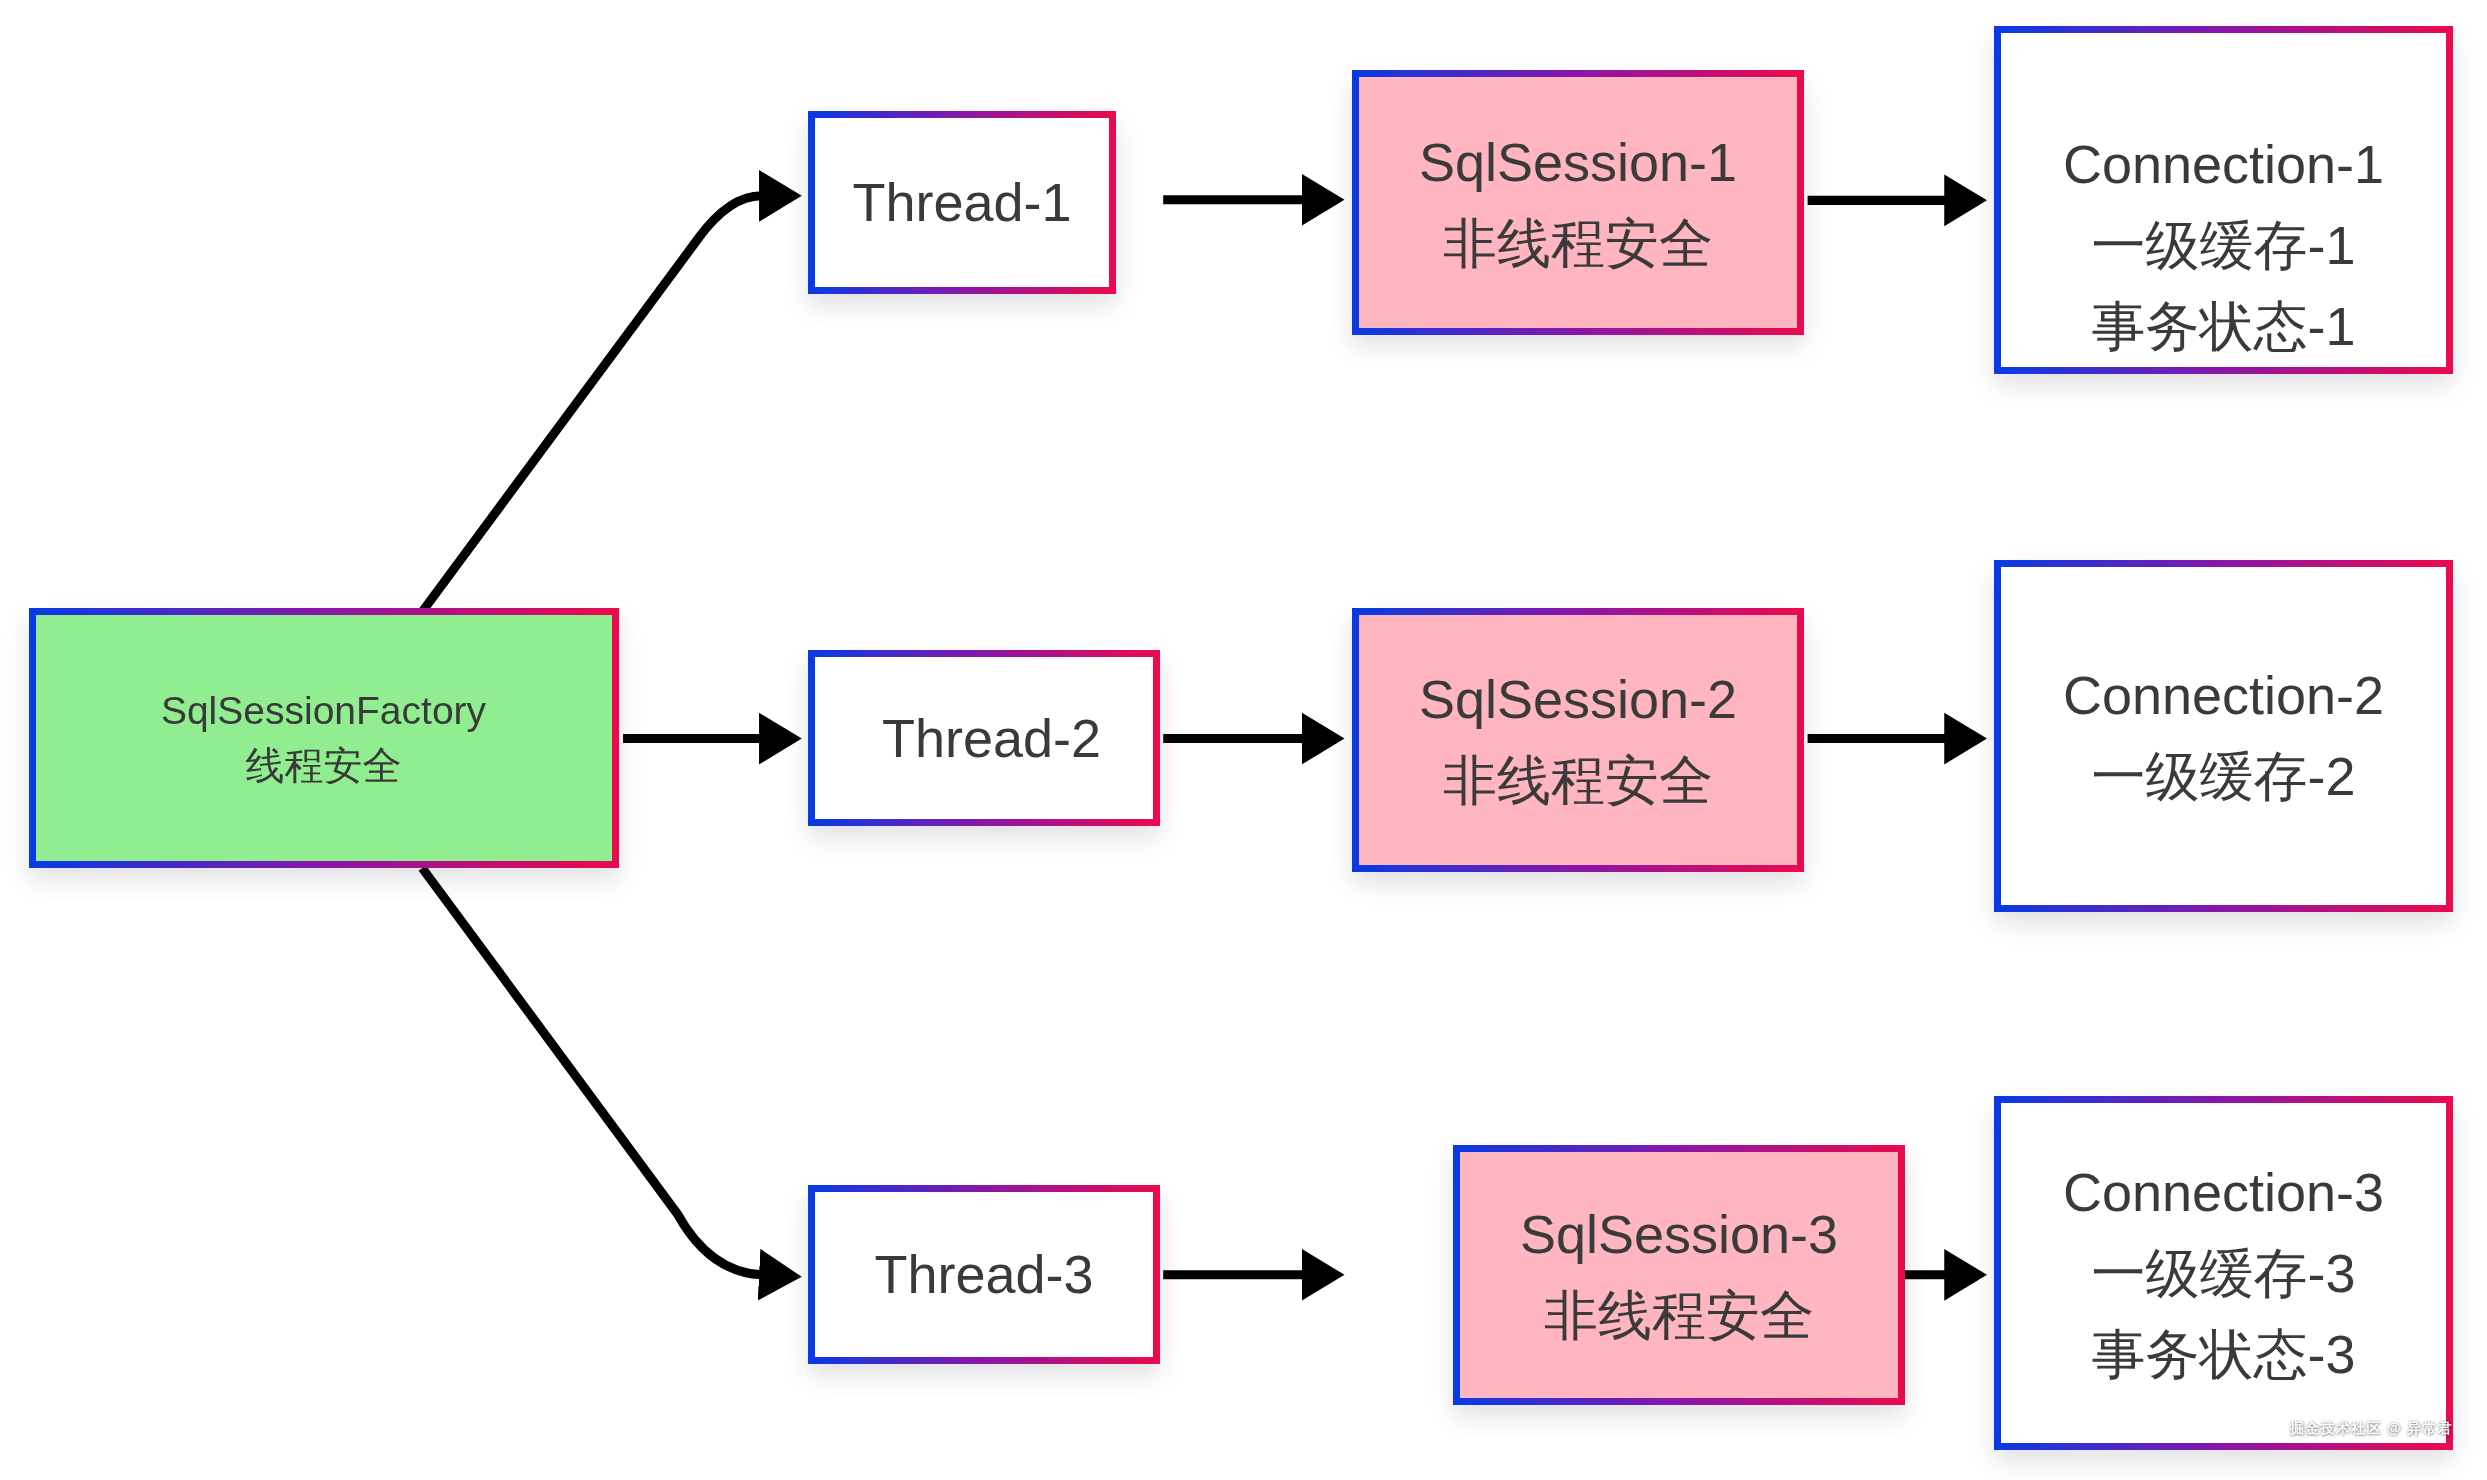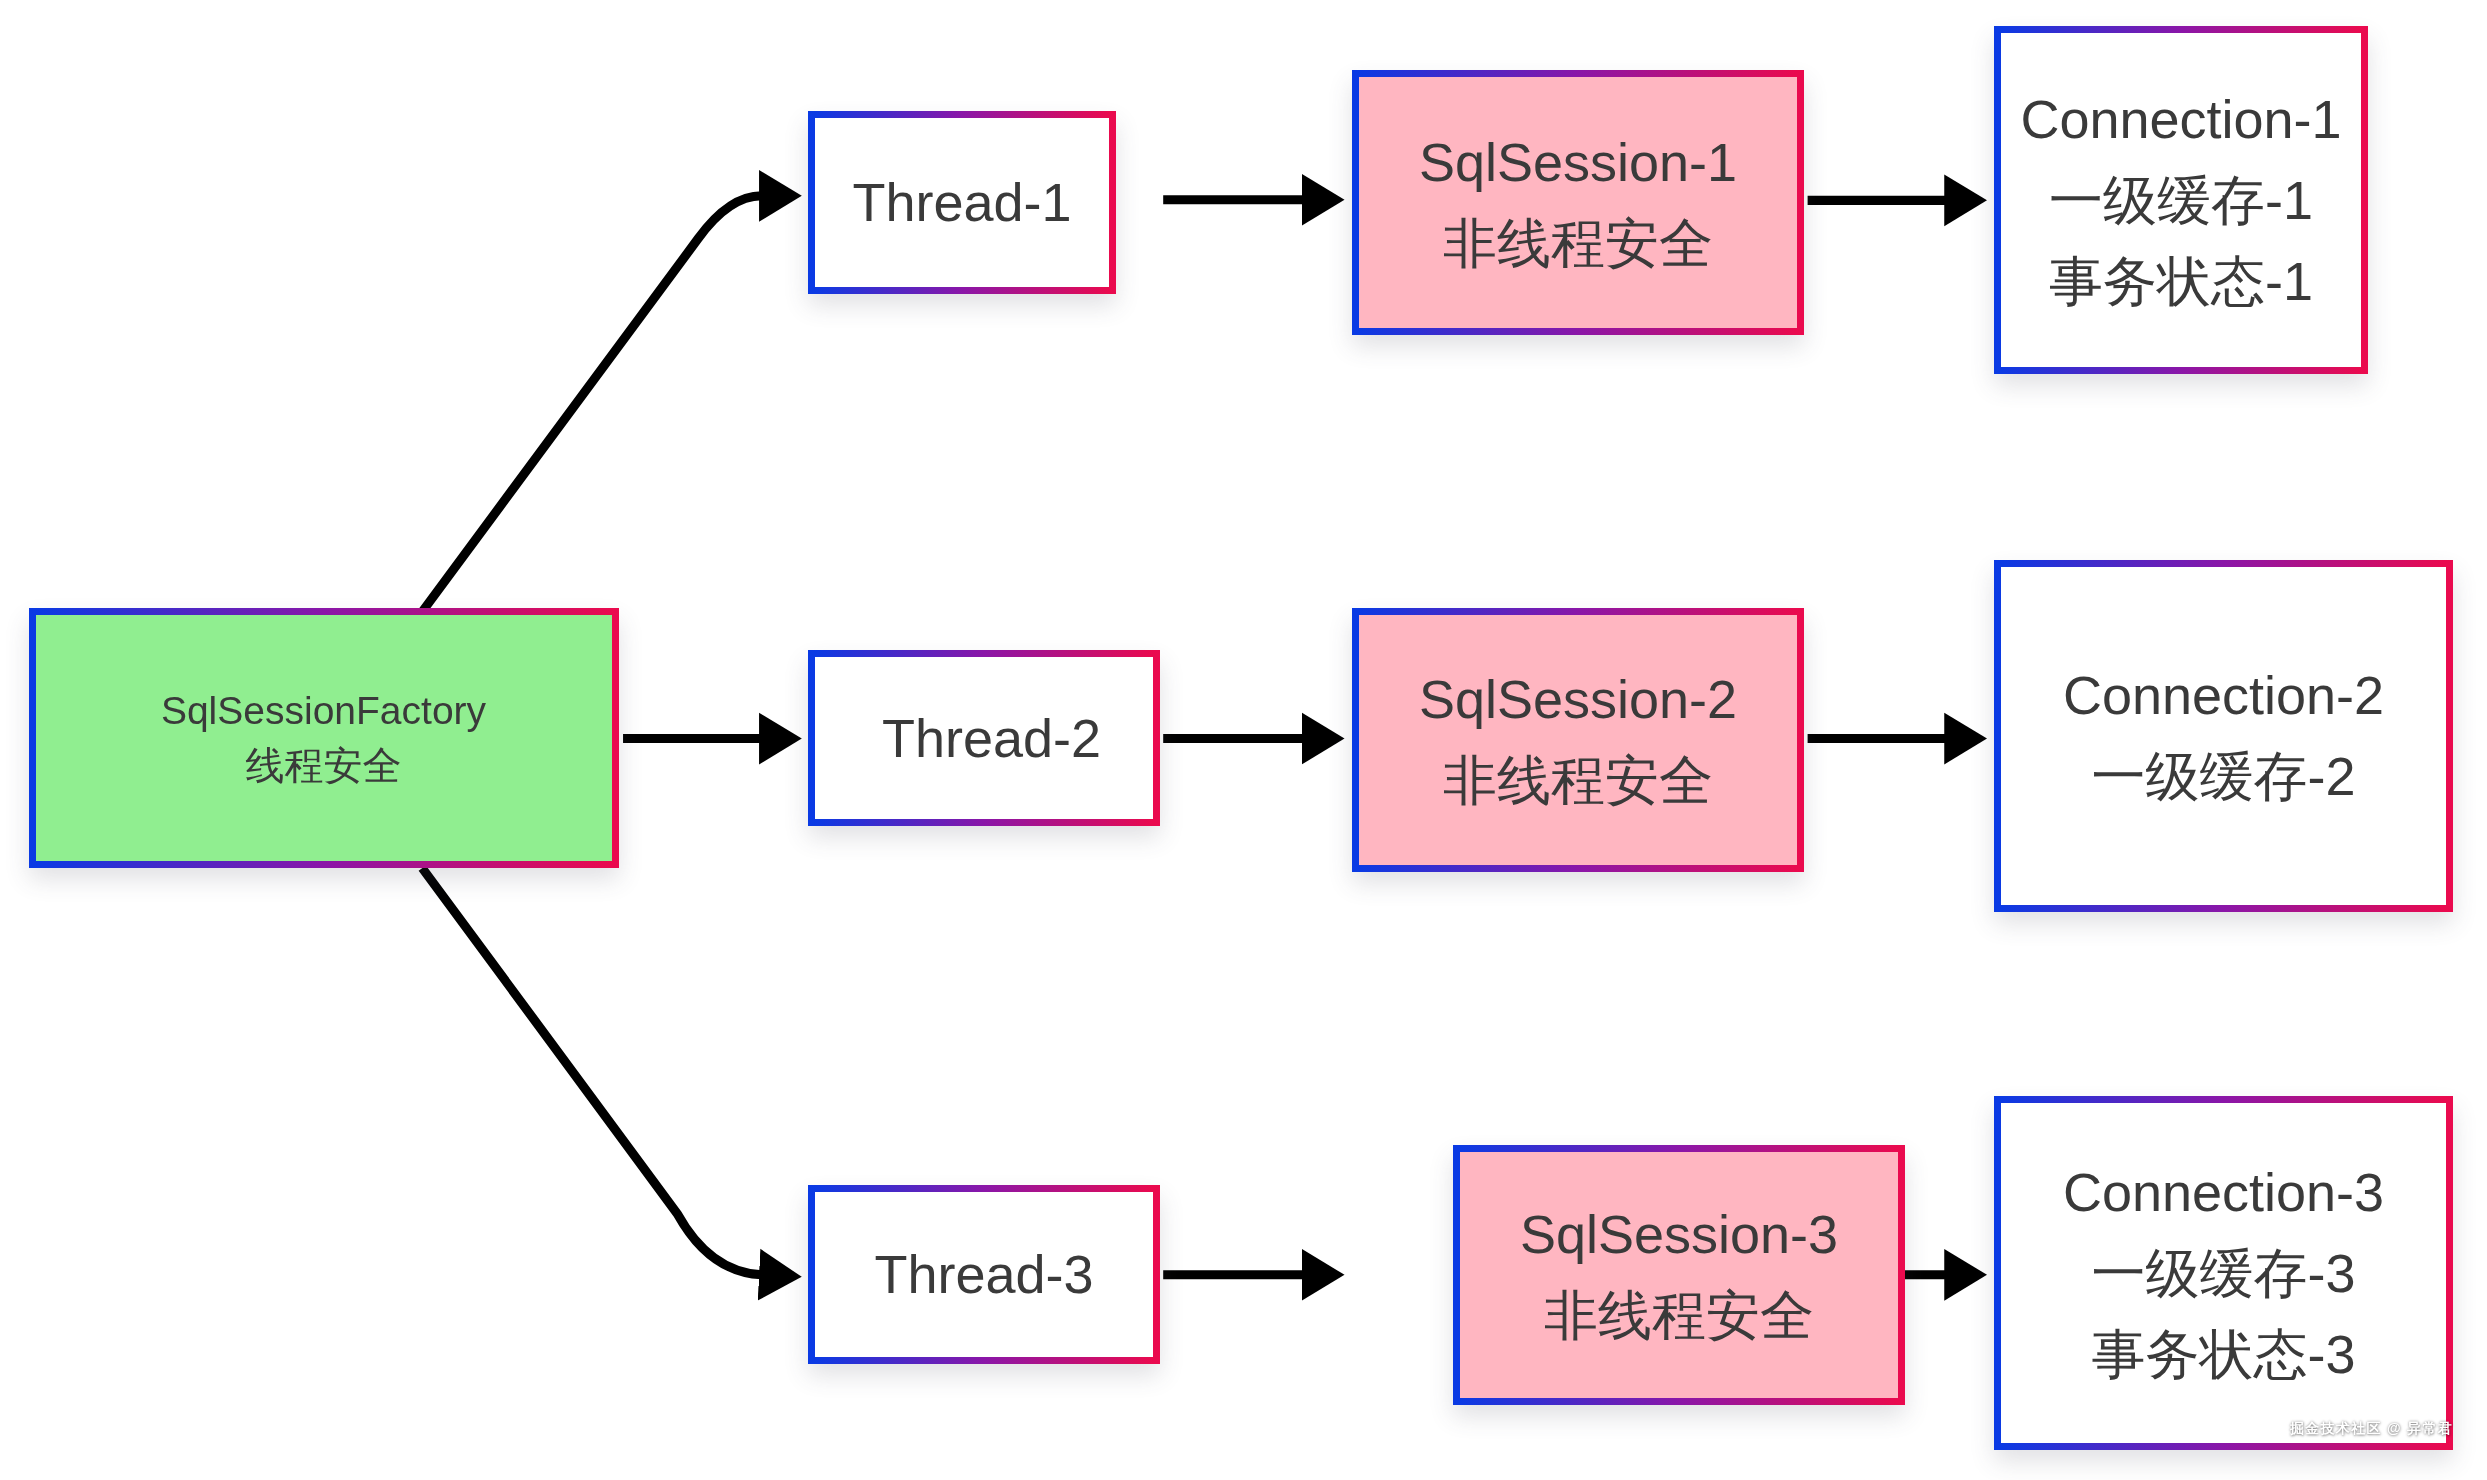--- a/index.html
+++ b/index.html
@@ -47,21 +47,21 @@
   }
   .thread-1 { left: 808px; top: 111px;  width: 308px; height: 183px; }
   .thread-2 { left: 808px; top: 650px; width: 352px; height: 176px; padding-left: 15px; }
   .thread-3 { left: 808px; top: 1185px; width: 352px; height: 179px; }
   .session {
     background: #ffb6c1;
   }
   .session-1 { left: 1352px; top: 70px;  width: 452px; height: 265px; }
   .session-2 { left: 1352px; top: 608px;  width: 452px; height: 264px; }
   .session-3 { left: 1425px; top: 1145px; width: 452px; height: 260px; margin-left: 28px; }
-  .conn-1 { left: 1994px; top: 26px;   width: 374px; height: 348px; }
+  .conn-1 { left: 1994px; top: 26px;   width: 459px; height: 348px; justify-content: flex-end; }
   .conn-2 { left: 1994px; top: 560px;  width: 459px; height: 352px; }
   .conn-3 { left: 1994px; top: 1096px; width: 459px; height: 354px; }
   .watermark {
     position: absolute;
     right: 34px;
     top: 1420px;
     font-size: 14px;
     font-weight: 700;
     letter-spacing: 1.3px;
     color: #ffffff;

